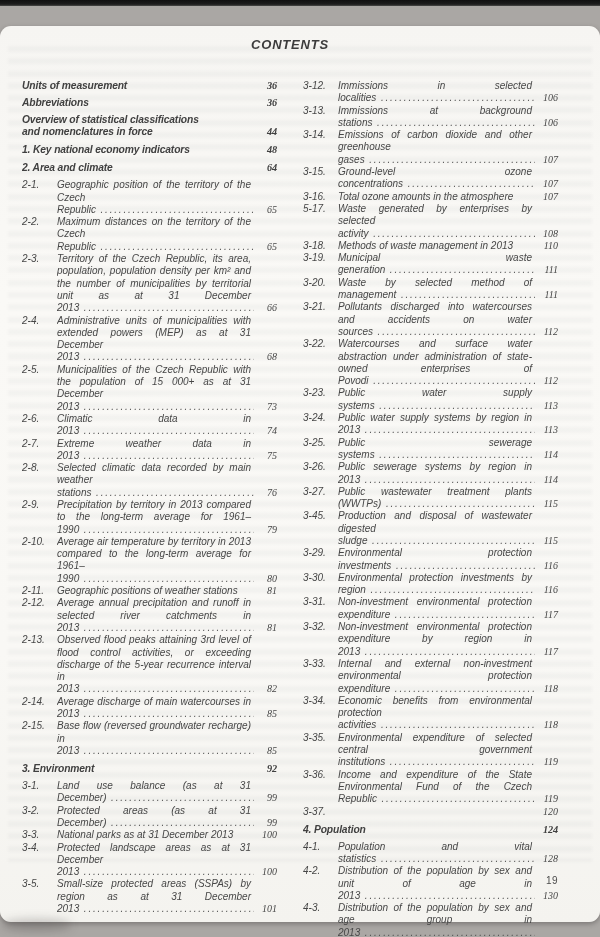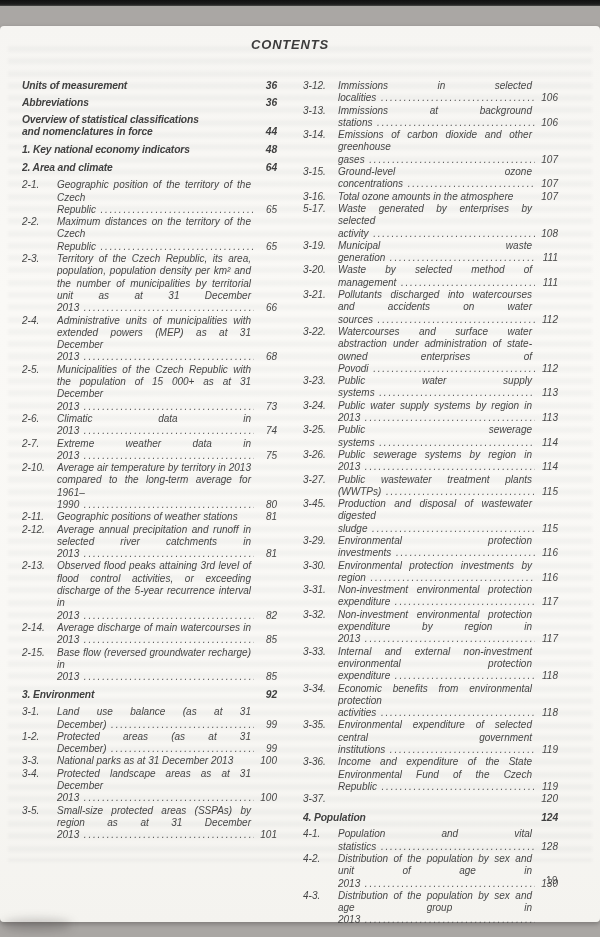--- a/index.html
+++ b/index.html
@@ -10,21 +10,21 @@
     font-family: "Liberation Sans", sans-serif;
     overflow: hidden;
   }
   .scan-bar-top {
     position: absolute; top: 0; left: 0; right: 0; height: 6px;
     background: linear-gradient(180deg, #101010 0%, #1d1d1d 70%, #4a4a48 100%);
   }
   .sheet {
     position: absolute; left: 0px; right: 0px; top: 26px; bottom: 15px;
     background: linear-gradient(180deg, #f6f5f2 0%, #faf9f6 30%, #f9f8f5 70%, #f4f3ef 100%);
-    border-radius: 4px;
+    border-radius: 11px;
     box-shadow: 0 2px 5px rgba(40,38,36,0.35);
   }
   
   .sheet::before {
     content: ""; position: absolute; inset: 20px 8px 60px 8px;
     background: repeating-linear-gradient(
       180deg,
       rgba(110,112,120,0.045) 0px, rgba(110,112,120,0.045) 6px,
       rgba(0,0,0,0) 6px, rgba(0,0,0,0) 12.3px);
     filter: blur(1.2px);
@@ -63,21 +63,21 @@
   }
   .row .t-cell .t::after {
     content: " ..........................................................................";
     white-space: nowrap;
     letter-spacing: 1.8px;
     color: #4f4f4f;
   }
   .row.no-dots .t-cell .t::after { content: ""; }
   .row .pg {
     grid-column: 3; align-self: end;
-    text-align: right; white-space: nowrap;
+    text-align: right; white-space: nowrap; font-family: Liberation Serif, serif;
   }
   .row.front, .row.section {
     grid-template-columns: 1fr 23px;
     font-weight: bold;
     font-size: 10.3px;
     letter-spacing: -0.15px;
     color: #404040;
     gap: 41px;
   }
   .row.front .t-cell, .row.section .t-cell {
@@ -154,20 +154,30 @@
           <span class="num">2-6.</span>
           <span class="t-cell"><span class="t">Climatic data in 2013</span></span>
           <span class="pg">74</span>
         </div>
         <div class="row entry">
           <span class="num">2-7.</span>
           <span class="t-cell"><span class="t">Extreme weather data in 2013</span></span>
           <span class="pg">75</span>
         </div>
         <div class="row entry">
+          <span class="num">2-8.</span>
+          <span class="t-cell"><span class="t">Selected climatic data recorded by main weather stations</span></span>
+          <span class="pg">76</span>
+        </div>
+        <div class="row entry">
+          <span class="num">2-9.</span>
+          <span class="t-cell"><span class="t">Precipitation by territory in 2013 compared to the long-term average for 1961–1990</span></span>
+          <span class="pg">79</span>
+        </div>
+        <div class="row entry">
           <span class="num">2-10.</span>
           <span class="t-cell"><span class="t">Average air temperature by territory in 2013 compared to the long-term average for 1961–1990</span></span>
           <span class="pg">80</span>
         </div>
         <div class="row entry no-dots">
           <span class="num">2-11.</span>
           <span class="t-cell"><span class="t">Geographic positions of weather stations</span></span>
           <span class="pg">81</span>
         </div>
         <div class="row entry">
@@ -193,21 +203,21 @@
         <div class="row section">
           <span class="t-cell"><span class="t">3. Environment</span></span>
           <span class="pg">92</span>
         </div>
         <div class="row entry">
           <span class="num">3-1.</span>
           <span class="t-cell"><span class="t">Land use balance (as at 31 December)</span></span>
           <span class="pg">99</span>
         </div>
         <div class="row entry">
-          <span class="num">1-2.</span>
+          <span class="num">3-2.</span>
           <span class="t-cell"><span class="t">Protected areas (as at 31 December)</span></span>
           <span class="pg">99</span>
         </div>
         <div class="row entry no-dots">
           <span class="num">3-3.</span>
           <span class="t-cell"><span class="t">National parks as at 31 December 2013</span></span>
           <span class="pg">100</span>
         </div>
         <div class="row entry">
           <span class="num">3-4.</span>
@@ -244,20 +254,25 @@
         <div class="row entry no-dots">
           <span class="num">3-16.</span>
           <span class="t-cell"><span class="t">Total ozone amounts in the atmosphere</span></span>
           <span class="pg">107</span>
         </div>
         <div class="row entry">
           <span class="num">5-17.</span>
           <span class="t-cell"><span class="t">Waste generated by enterprises by selected activity</span></span>
           <span class="pg">108</span>
         </div>
+        <div class="row entry no-dots">
+          <span class="num">3-18.</span>
+          <span class="t-cell"><span class="t">Methods of waste management in 2013</span></span>
+          <span class="pg">110</span>
+        </div>
         <div class="row entry">
           <span class="num">3-19.</span>
           <span class="t-cell"><span class="t">Municipal waste generation</span></span>
           <span class="pg">111</span>
         </div>
         <div class="row entry">
           <span class="num">3-20.</span>
           <span class="t-cell"><span class="t">Waste by selected method of management</span></span>
           <span class="pg">111</span>
         </div>

